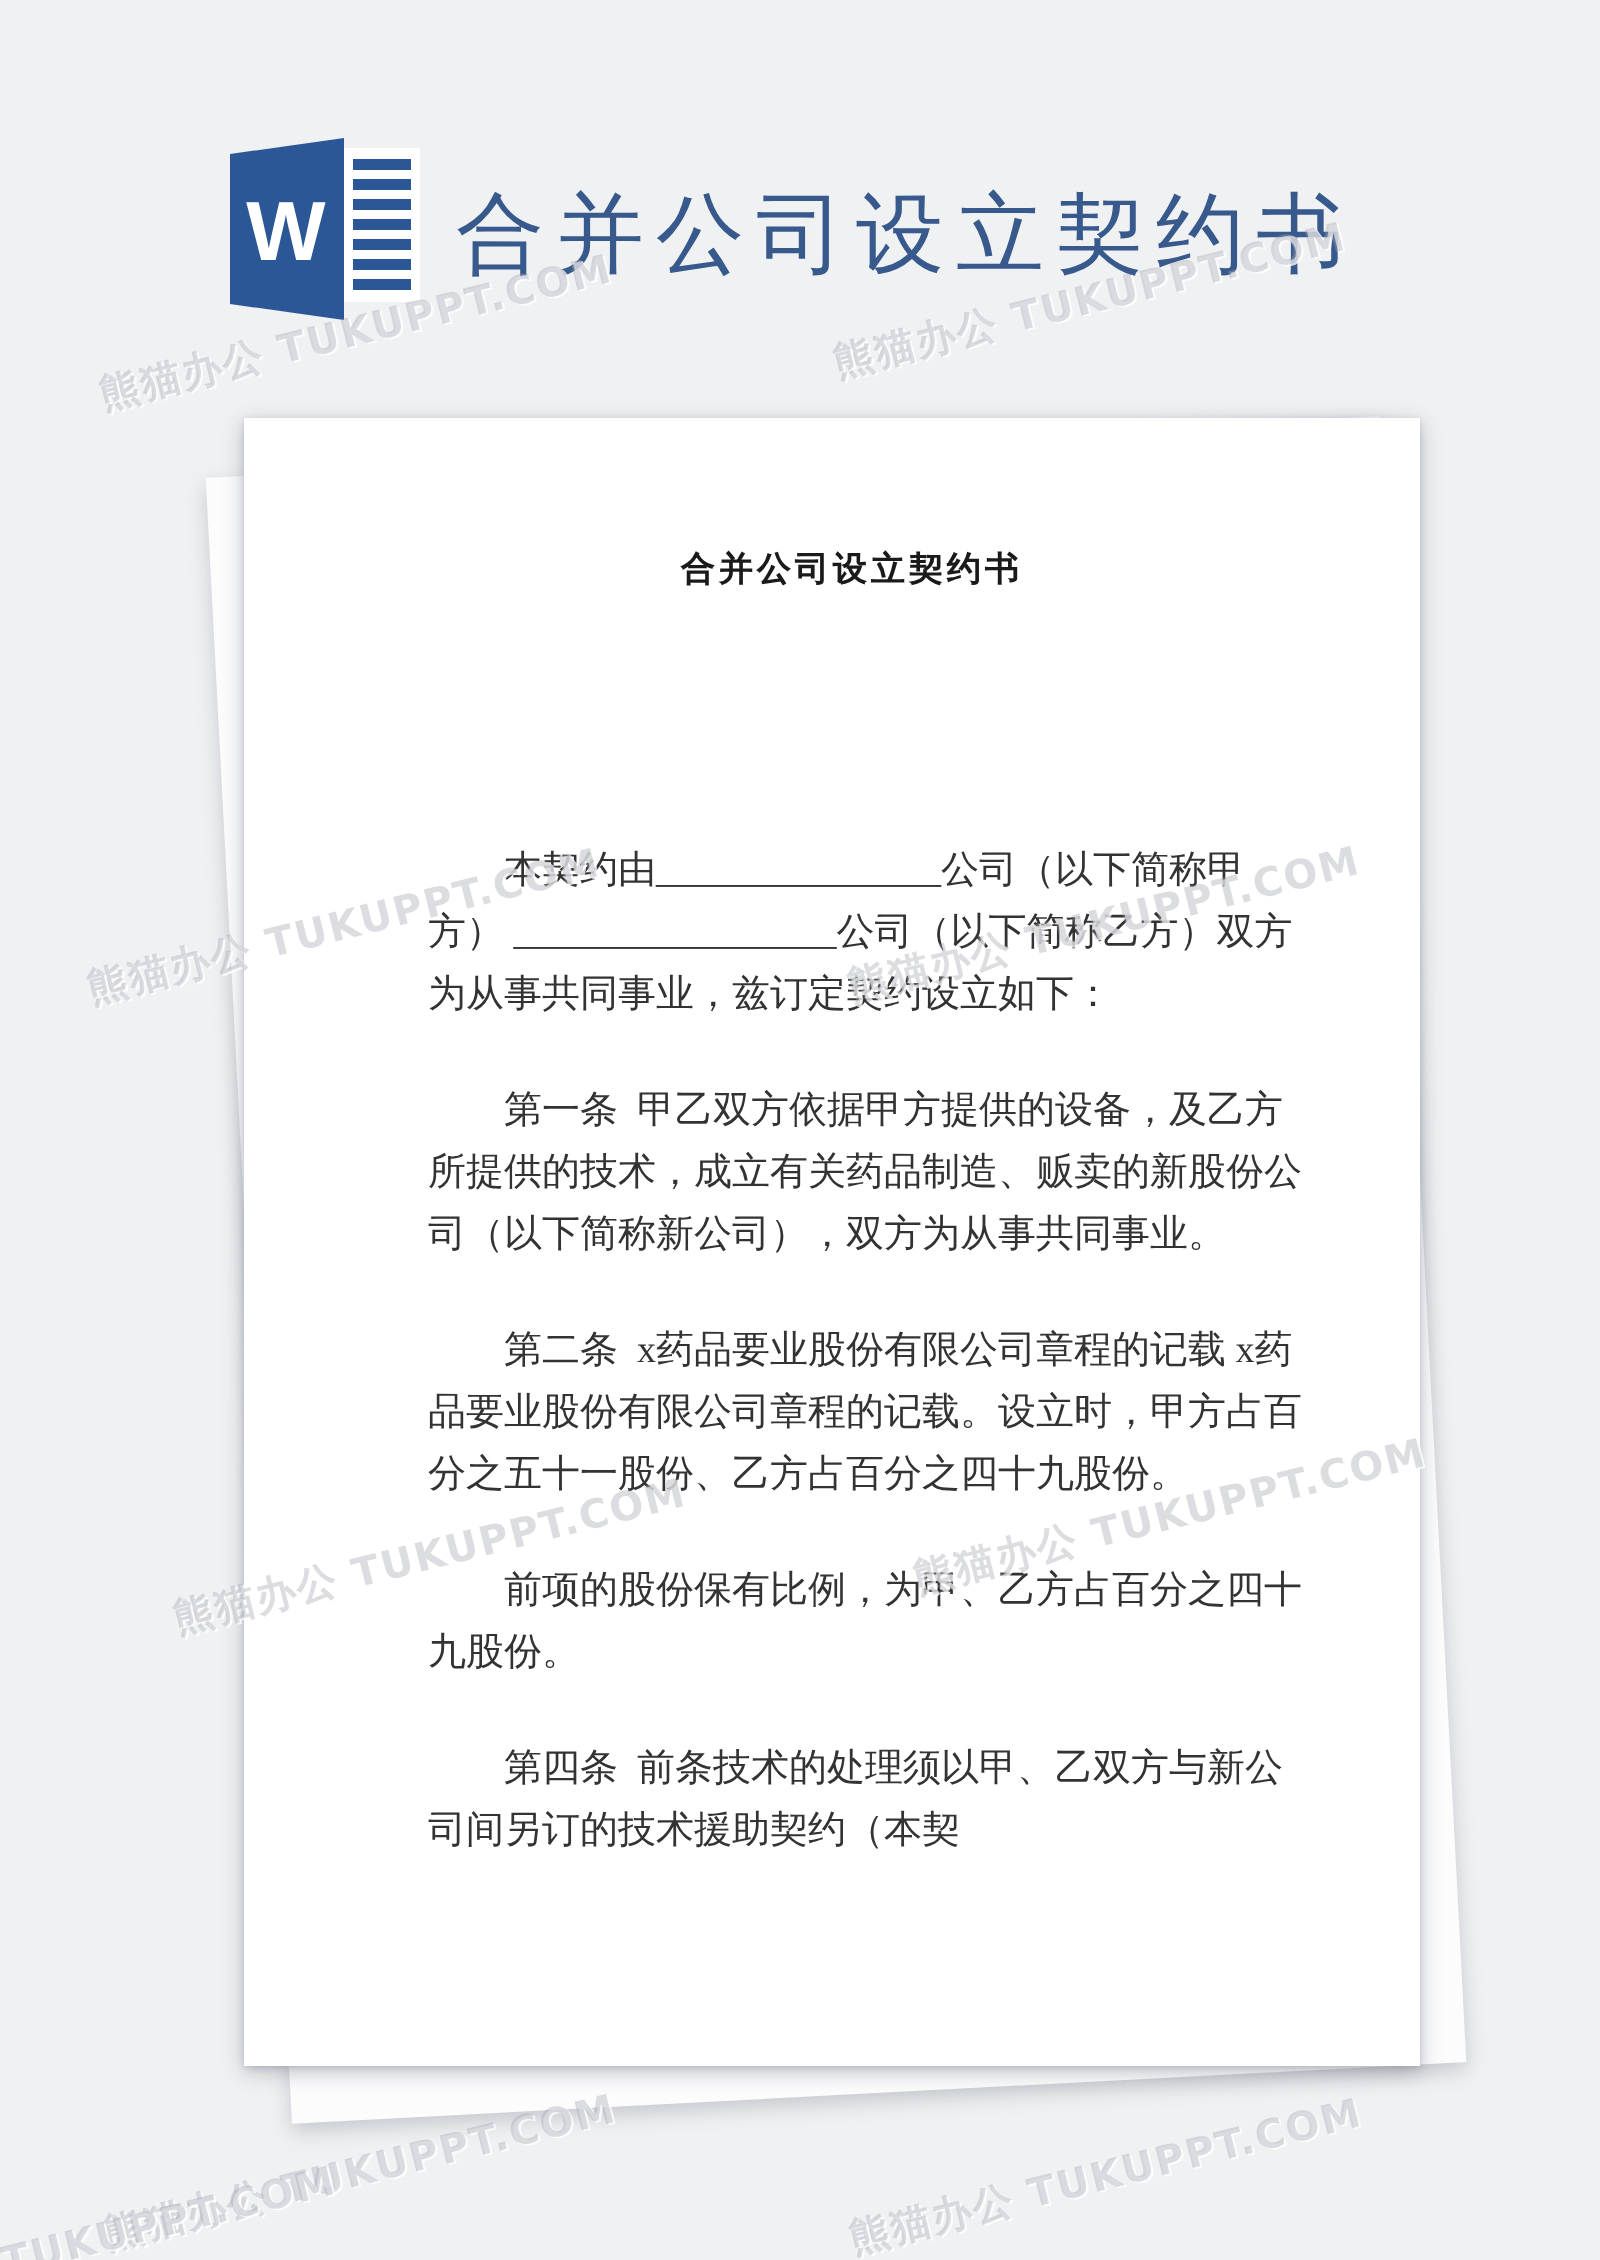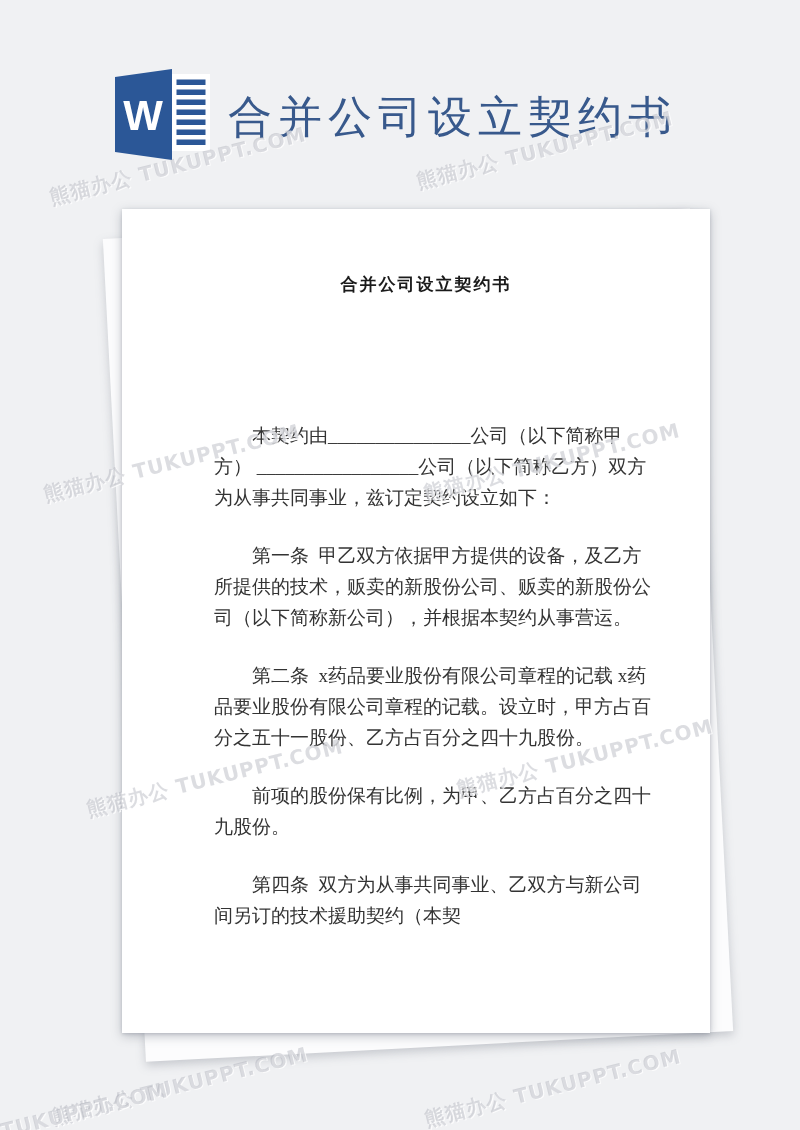--- a/index.html
+++ b/index.html
@@ -80,24 +80,24 @@
     <text x="30" y="64" text-anchor="middle" font-family="Liberation Sans, DejaVu Sans, sans-serif" font-size="42" font-weight="bold" fill="#ffffff">W</text>
   </svg>
   <div class="page-title">合并公司设立契约书</div>
 </div>
 
 <div class="paper-back"></div>
 
 <div class="paper-main">
   <h1 class="doc-heading">合并公司设立契约书</h1>
   <p class="para">本契约由_______________公司（以下简称甲方） _________________公司（以下简称乙方）双方为从事共同事业，兹订定契约设立如下：</p>
-  <p class="para">第一条  甲乙双方依据甲方提供的设备，及乙方所提供的技术，贩卖的新股份公司、贩卖的新股份公司（以下简称新公司），并根据本契约从事营运。</p>
+  <p class="para">第一条  甲乙双方依据甲方提供的设备，及乙方所提供的技术，成立有关药品制造、贩卖的新股份公司（以下简称新公司），双方为从事共同事业。</p>
   <p class="para">第二条  x药品要业股份有限公司章程的记载 x药品要业股份有限公司章程的记载。设立时，甲方占百分之五十一股份、乙方占百分之四十九股份。</p>
   <p class="para">前项的股份保有比例，为甲、乙方占百分之四十九股份。</p>
-  <p class="para">第四条  双方为从事共同事业、乙双方与新公司间另订的技术援助契约（本契</p>
+  <p class="para">第四条  前条技术的处理须以甲、乙双方与新公司间另订的技术援助契约（本契</p>
 </div>
 
 <div class="wm wm1">熊猫办公 TUKUPPT.COM</div>
 <div class="wm wm2">熊猫办公 TUKUPPT.COM</div>
 <div class="wm wm3">熊猫办公 TUKUPPT.COM</div>
 <div class="wm wm4">熊猫办公 TUKUPPT.COM</div>
 <div class="wm wm5">熊猫办公 TUKUPPT.COM</div>
 <div class="wm wm6">熊猫办公 TUKUPPT.COM</div>
 <div class="wm wm7">熊猫办公 TUKUPPT.COM</div>
 <div class="wm wm8">熊猫办公 TUKUPPT.COM</div>

